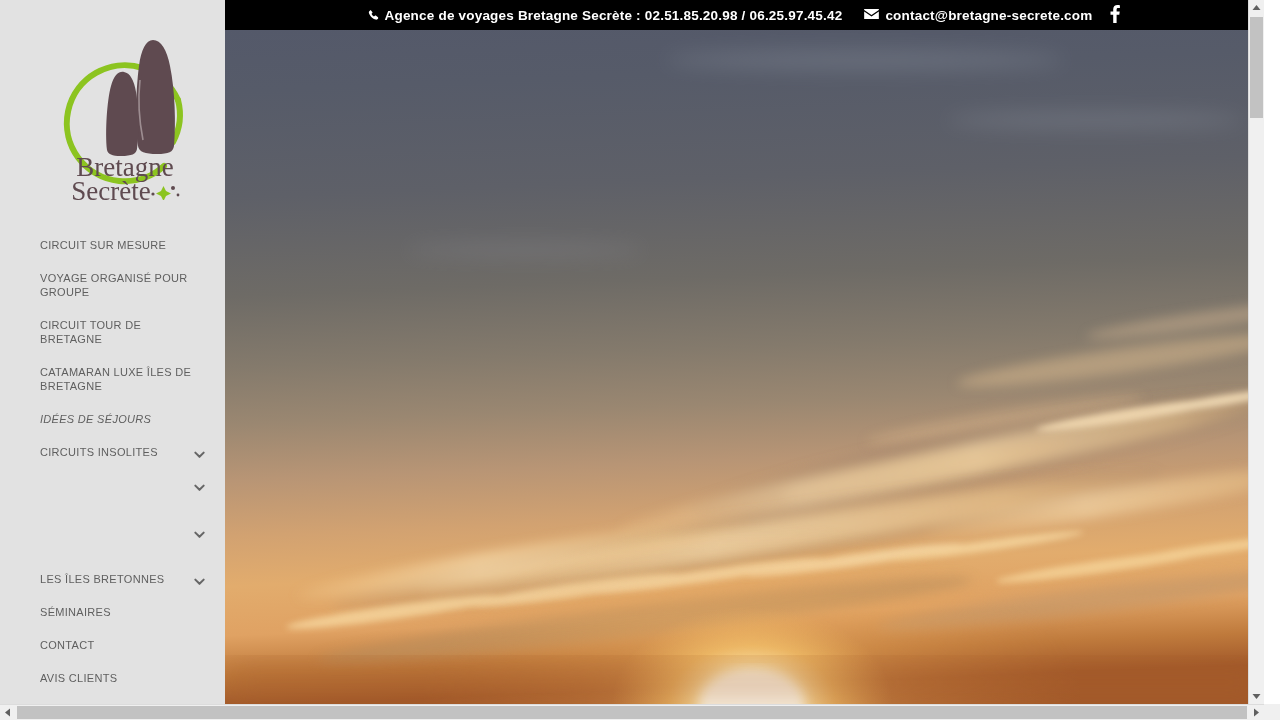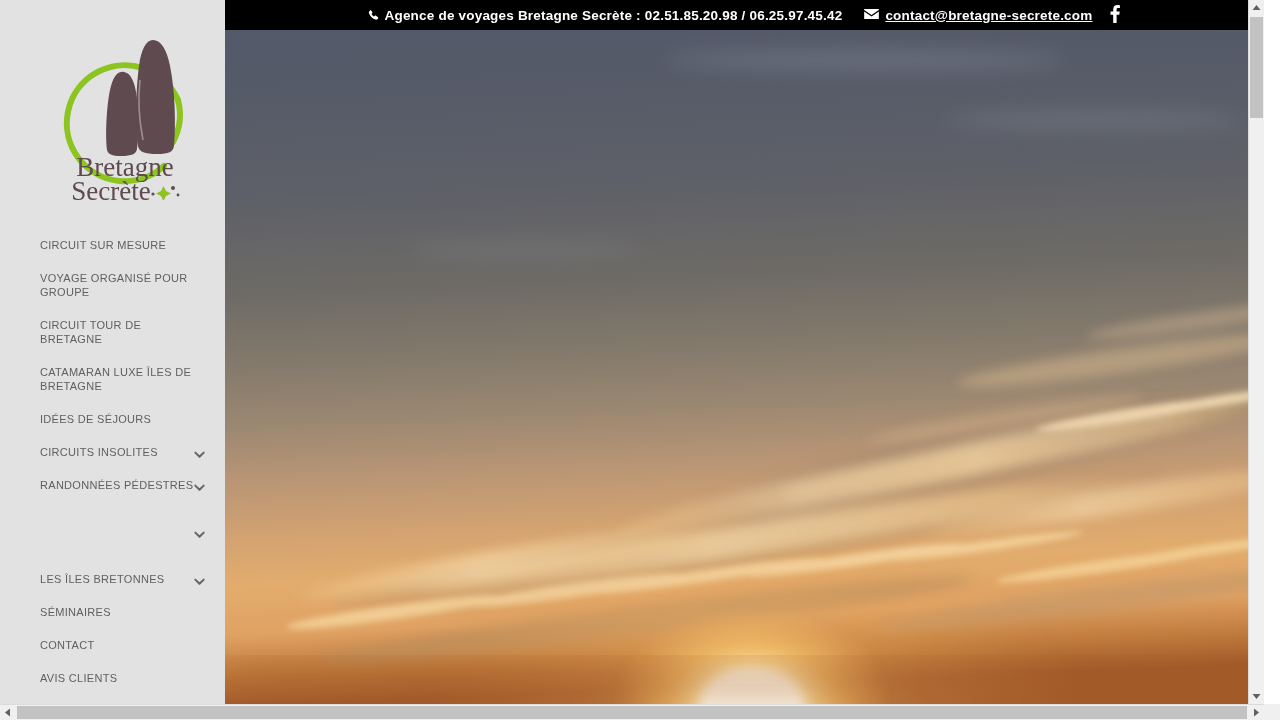--- a/index.html
+++ b/index.html
@@ -93,21 +93,21 @@
     display: flex;
     align-items: center;
     color: #ffffff;
     font-size: 13.5px;
     font-weight: bold;
     letter-spacing: 0.2px;
     font-family: "Liberation Sans", sans-serif;
   }
   .tb-icon { display: inline-block; vertical-align: middle; }
   #tb-phone-text { margin-right: 22px; }
-  #tb-mail-text { margin-right: 16px; text-decoration: underline; }
+  #tb-mail-text { margin-right: 16px; }
 
   
   #vscroll {
     position: absolute;
     right: 0; top: 0;
     width: 16px; height: 704px;
     background: #f0f0f0;
     border-left: 1px solid #dcdcdc;
     z-index: 40;
   }
@@ -325,35 +325,34 @@
       </div>
 
       <div class="nav-item two-line" style="position: absolute; left: 0px; width: 225px; top: 80px;">
         <span class="nav-label">CIRCUIT TOUR DE BRETAGNE</span>
       </div>
 
       <div class="nav-item two-line" style="position: absolute; left: 0px; width: 225px; top: 127px; justify-content: center;">
         <span class="nav-label">CATAMARAN LUXE ÎLES DE BRETAGNE</span>
       </div>
 
-      <div class="nav-item" style="position: absolute; left: 0px; width: 267px; top: 174px;">
+      <div class="nav-item" style="position: absolute; left: 0px; width: 267px; top: 174px; font-style: italic;">
         <span class="nav-label">IDÉES DE SÉJOURS</span>
       </div>
 
       <div class="nav-item" style="position: absolute; left: 0px; width: 225px; top: 207px;">
         <span class="nav-label">CIRCUITS INSOLITES</span>
         <span class="chev">
           <svg width="13" height="13" viewBox="0 0 14 14">
               <path d="M2.5 5 L7 9.5 L11.5 5" fill="none" stroke="#666666" stroke-width="2.2" stroke-linecap="round" stroke-linejoin="round"></path>
             </svg>
         </span>
       </div>
 
       <div class="nav-item two-line" style="position: absolute; left: 0px; width: 225px; top: 240px;">
-        <span class="nav-label">RANDONNÉES PÉDESTRES</span>
         <span class="chev">
           <svg width="13" height="13" viewBox="0 0 14 14">
               <path d="M2.5 5 L7 9.5 L11.5 5" fill="none" stroke="#666666" stroke-width="2.2" stroke-linecap="round" stroke-linejoin="round"></path>
             </svg>
         </span>
       </div>
 
       <div class="nav-item two-line" style="position: absolute; left: 0px; width: 225px; top: 287px;">
         <span class="chev">
           <svg width="13" height="13" viewBox="0 0 14 14">

